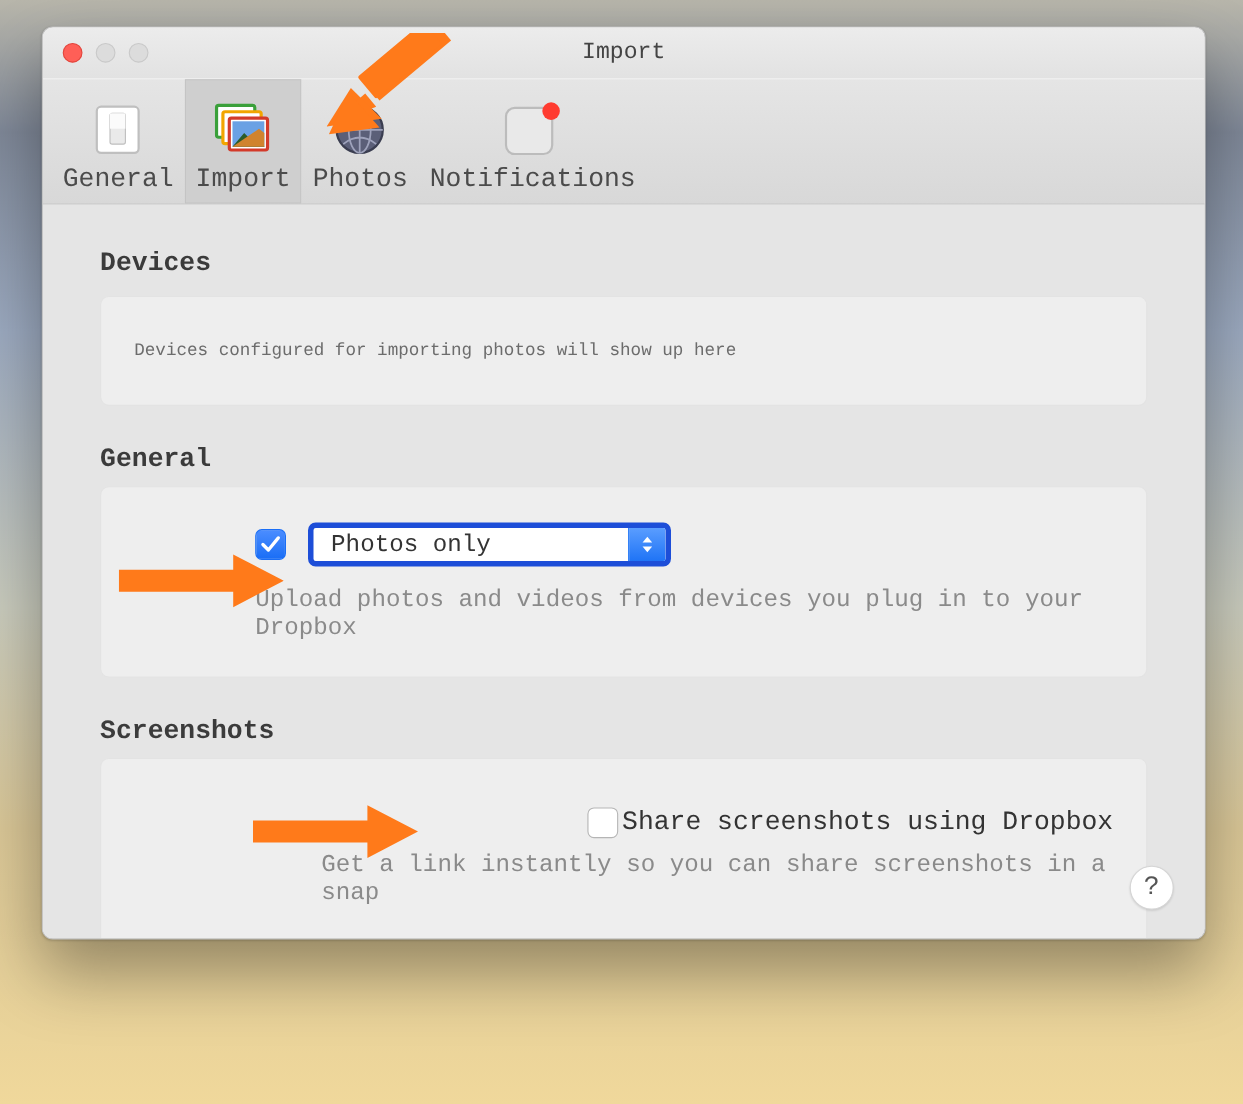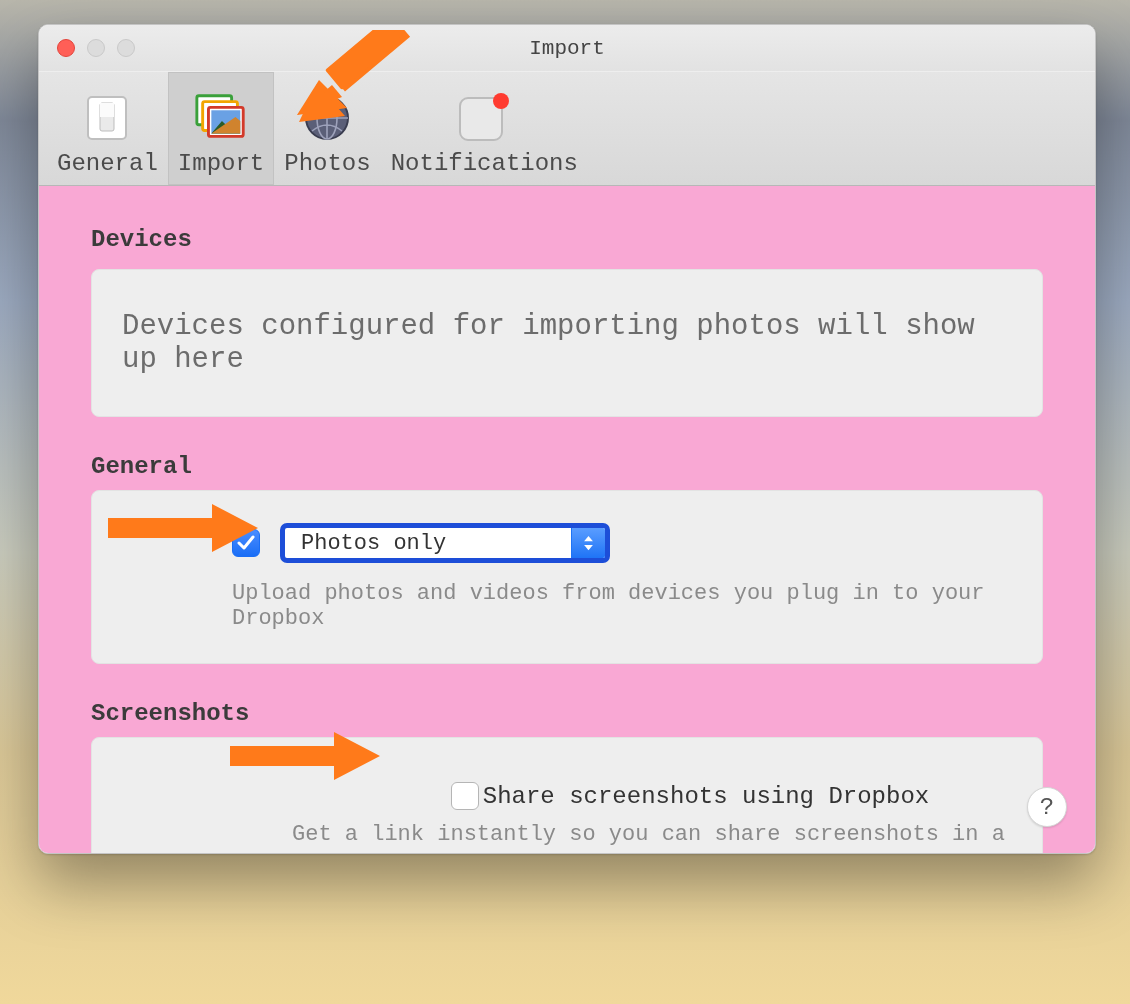--- a/index.html
+++ b/index.html
@@ -81,41 +81,41 @@
     box-shadow: inset 0 0 0 1px rgba(0,0,0,0.06);
   }
   .toolbar-icon {
     width: 56px; height: 56px;
     display: flex; align-items: center; justify-content: center;
     position: relative;
   }
 
   .content {
     flex: 1;
-    background: #f9a8d4;
+    background: #e5e5e5;
     padding: 40px 52px 28px 52px;
     position: relative;
     overflow: hidden;
   }
   .section-title {
     font-size: 24px;
     font-weight: 700;
     color: #3b3b3b;
     margin-bottom: 10px;
   }
   .panel {
     background: #eeeeee;
     border: 1px solid #e3e3e3;
     border-radius: 8px;
     padding: 32px 30px;
     margin-bottom: 36px;
   }
   .panel.devices {
     color: #6c6c6c;
-    font-size: 29px;
+    font-size: 16px;
     padding: 40px 30px;
     margin-top: 16px;
   }
   .photos-row {
     display: flex;
     align-items: center;
     gap: 14px;
     flex-wrap: wrap;
   }
   .indent-block {
@@ -174,21 +174,21 @@
     justify-content: center;
     gap: 2px;
     border-left: 1px solid #1f74f6;
   }
   .select-handle svg { width: 11px; height: 7px; fill: #fff; }
 
   .screenshot-row {
     display: flex;
     align-items: center;
     gap: 4px;
-    justify-content: center;
+    justify-content: flex-end;
     padding-left: 246px;
   }
   .screenshot-help {
     text-align: left;
     margin-top: 12px;
     font-size: 22px;
     color: #8a8a8a;
     padding-left: 170px;
   }
 

